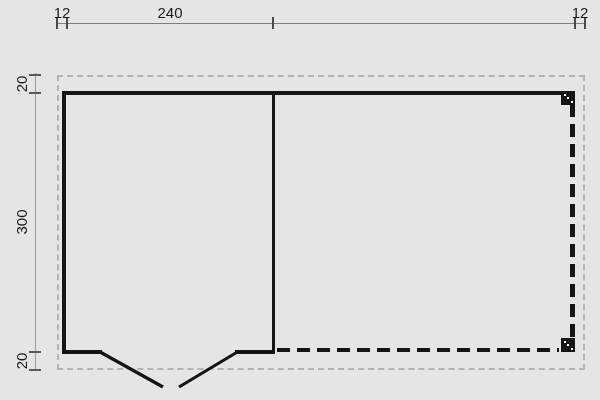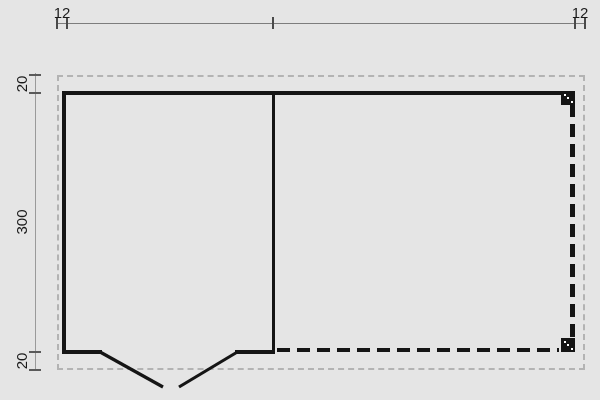--- a/index.html
+++ b/index.html
@@ -72,20 +72,21 @@
 
 <div class="canvas">
 
   <div class="dim-line-h"></div>
   <div class="tick-v" style="left:56px"></div>
   <div class="tick-v" style="left:66px"></div>
   <div class="tick-v" style="left:272px"></div>
   <div class="tick-v" style="left:574px"></div>
   <div class="tick-v" style="left:584px"></div>
   <div class="dim-label" style="left:42px;  width:40px">12</div>
+  <div class="dim-label" style="left:120px; width:100px">240</div>
   <div class="dim-label" style="left:560px; width:40px">12</div>
 
   <div class="dim-line-v"></div>
   <div class="tick-h" style="top:74px"></div>
   <div class="tick-h" style="top:92px"></div>
   <div class="tick-h" style="top:351px"></div>
   <div class="tick-h" style="top:369px"></div>
   <div class="dim-label-rot" style="left:2px;  top:75px;  width:40px">20</div>
   <div class="dim-label-rot" style="left:-8px; top:213px; width:60px">300</div>
   <div class="dim-label-rot" style="left:2px;  top:352px; width:40px">20</div>

